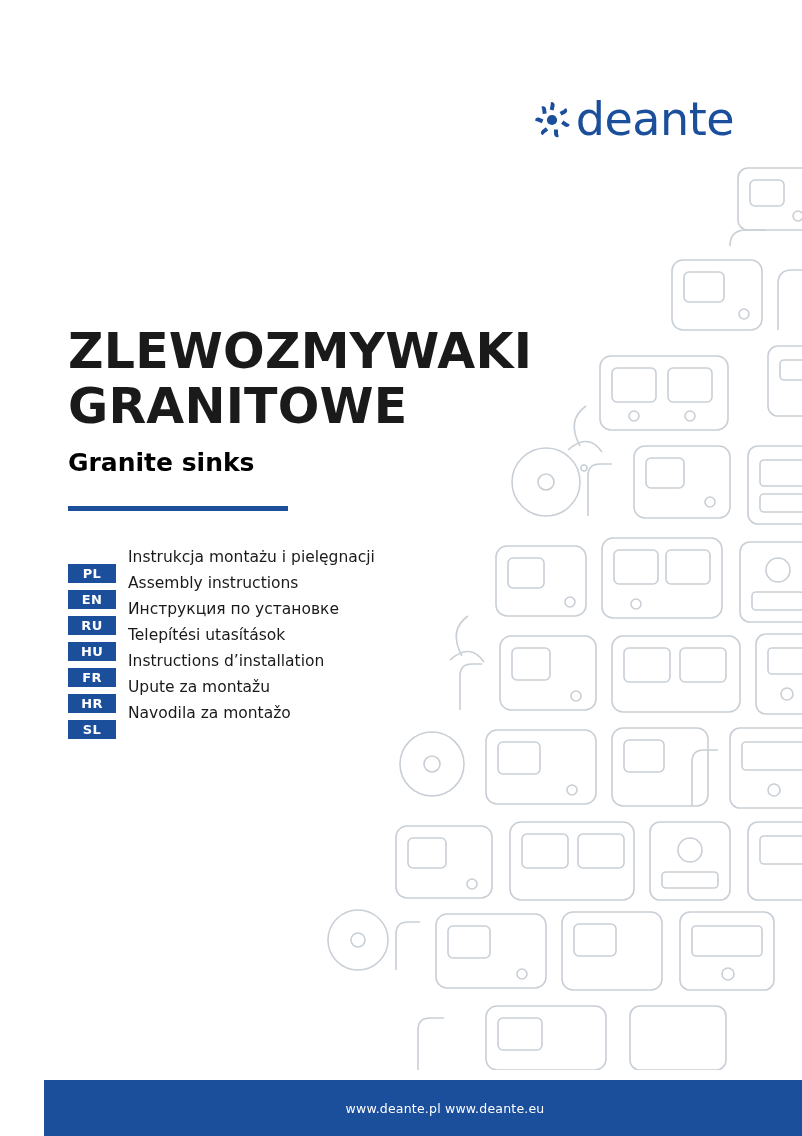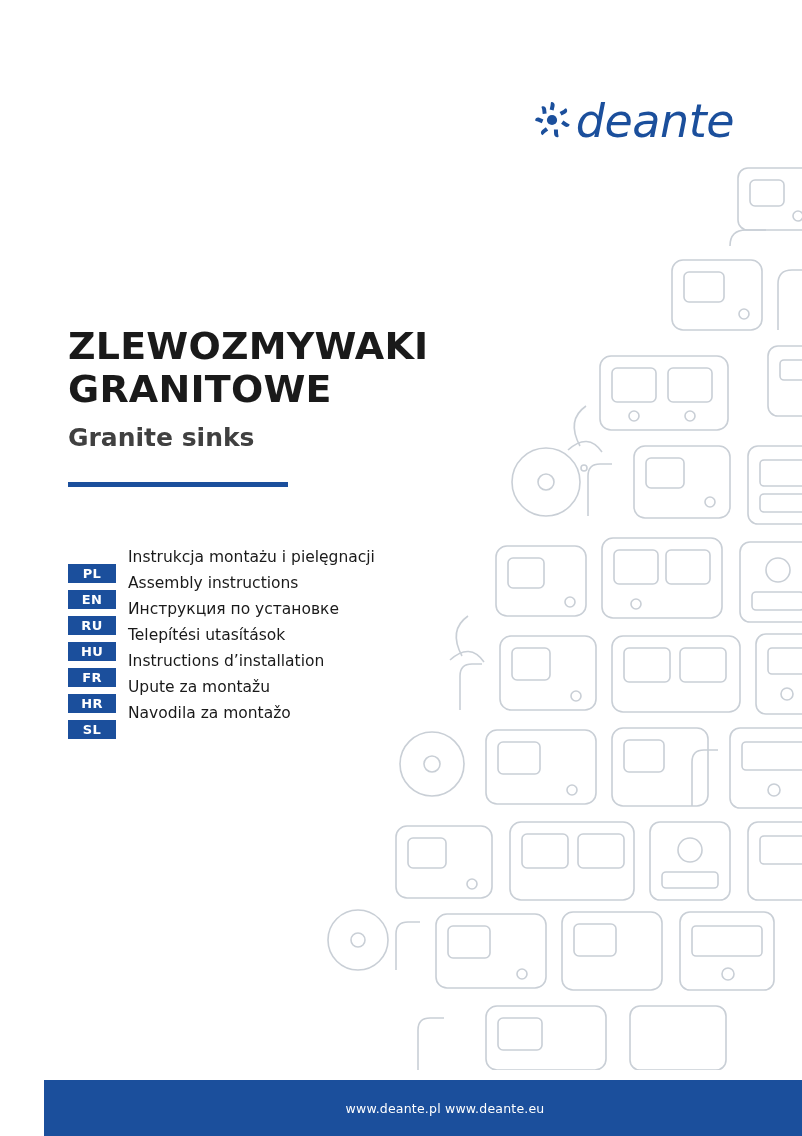--- a/index.html
+++ b/index.html
@@ -33,24 +33,23 @@
     pointer-events: none;
     z-index: 0;
   }
 
   
   .logo {
     position: absolute;
     top: 96px;
     right: 68px;
     display: flex;
-    align-items: flex-end;
+    align-items: flex-start;
     gap: 0;
     z-index: 3;
-    font-style: italic;
   }
   .logo-mark {
     width: 48px;
     height: 48px;
   }
   .logo-text {
     font-family: "DejaVu Sans", sans-serif;
     font-size: 46px;
     font-weight: 400;
     letter-spacing: -0.5px;
@@ -61,32 +60,32 @@
   
   .title-block {
     position: absolute;
     left: 68px;
     top: 325px;
     z-index: 3;
     width: 440px;
   }
   .title-main {
     font-family: "DejaVu Sans", sans-serif;
-    font-size: 38px;
+    font-size: 49px;
     font-weight: bold;
     color: #1a1a1a;
     line-height: 1.12;
     letter-spacing: 0.2px;
     margin: 0;
   }
   .title-sub {
     font-family: "DejaVu Sans", sans-serif;
     font-size: 25px;
     font-weight: bold;
-    color: #404040;
+    color: #000000;
     margin: 14px 0 0 0;
     line-height: 1.1;
   }
   .rule {
     width: 220px;
     height: 5px;
     background: #1b4f9c;
     margin-top: 30px;
   }
 

